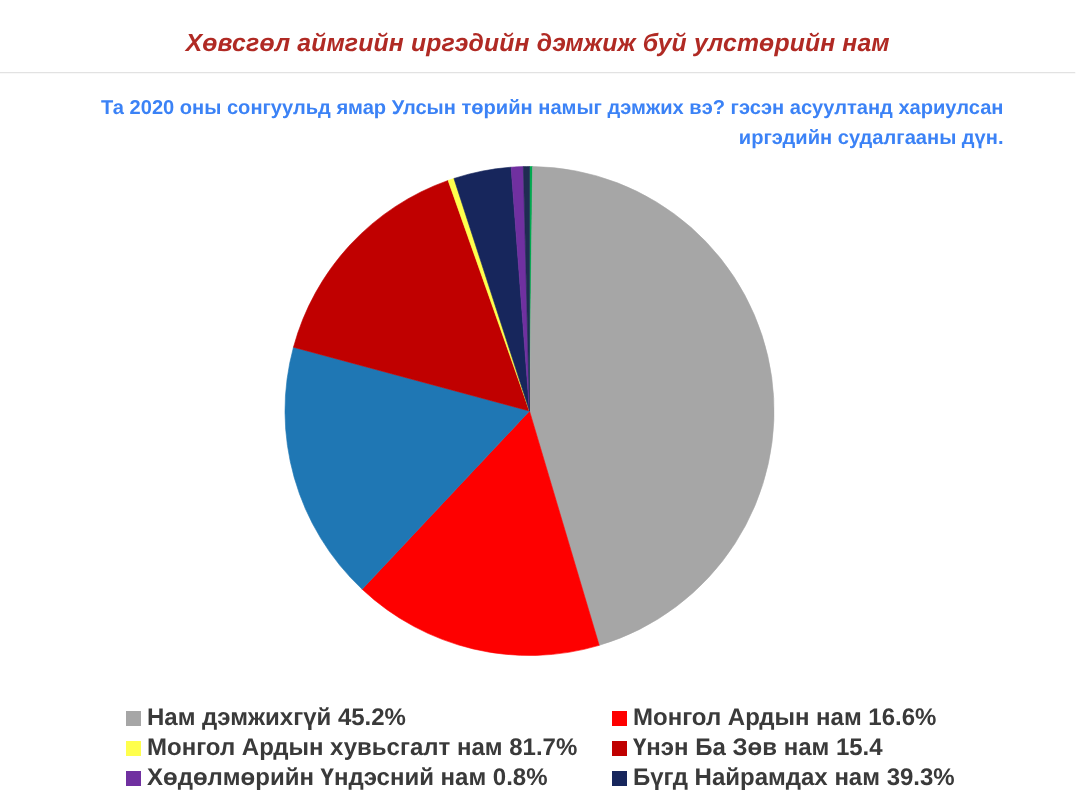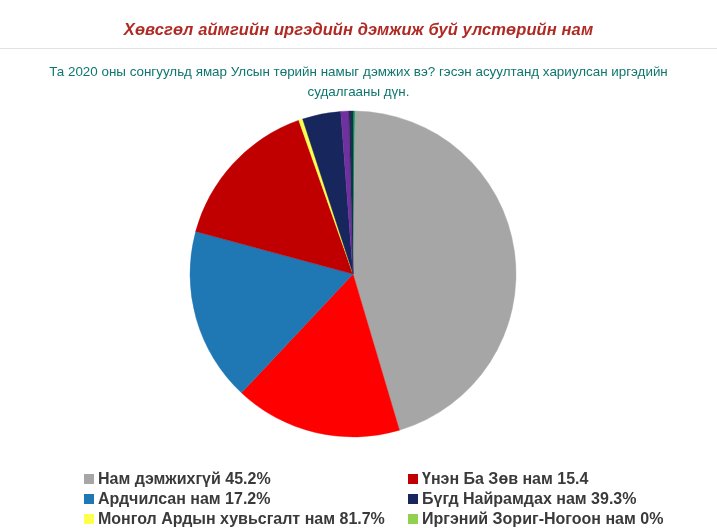--- a/index.html
+++ b/index.html
@@ -47,25 +47,25 @@
     position: relative;
     width: 100%;
     height: 489px;
     box-sizing: border-box;
     border-bottom: 1px solid #e8e8e8;
     background: #ffffff;
   }
   .subtitle {
     margin: 0;
     padding: 13px 48px 0 48px;
-    text-align: center;
+    text-align: right;
     font-size: 13.4px;
     line-height: 20px;
-    color: #0f766e;
-    font-weight: normal;
+    color: #3b82f6;
+    font-weight: bold;
   }
   .chart-area {
     position: relative;
     width: 717px;
     height: 335px;
   }
   .pie-wrap {
     position: absolute;
     left: 188px;
     top: 7px;
@@ -146,35 +146,35 @@
     </div>
 
     <div class="legend">
 
       <div class="legend-col left">
         <div class="legend-row">
           <span class="swatch" style="background: rgb(166, 166, 166);"></span>
           <span class="legend-label">Нам дэмжихгүй 45.2%</span>
         </div>
         <div class="legend-row">
-          <span class="swatch" style="background: rgb(31, 119, 180);"></span>
-          <span class="legend-label">Ардчилсан нам 17.2%</span>
-        </div>
-        <div class="legend-row">
           <span class="swatch" style="background: rgb(255, 255, 77);"></span>
           <span class="legend-label">Монгол Ардын хувьсгалт нам 81.7%</span>
         </div>
         <div class="legend-row">
           <span class="swatch" style="background: rgb(112, 48, 160);"></span>
           <span class="legend-label">Хөдөлмөрийн Үндэсний нам 0.8%</span>
         </div>
 
       </div>
 
       <div class="legend-col right">
+        <div class="legend-row">
+          <span class="swatch" style="background: rgb(254, 0, 0);"></span>
+          <span class="legend-label">Монгол Ардын нам 16.6%</span>
+        </div>
         <div class="legend-row">
           <span class="swatch" style="background: rgb(192, 0, 0);"></span>
           <span class="legend-label">Үнэн Ба Зөв нам 15.4</span>
         </div>
         <div class="legend-row">
           <span class="swatch" style="background: rgb(23, 38, 92);"></span>
           <span class="legend-label">Бүгд Найрамдах нам 39.3%</span>
         </div>
         <div class="legend-row">
           <span class="swatch" style="background: rgb(146, 208, 80);"></span>

